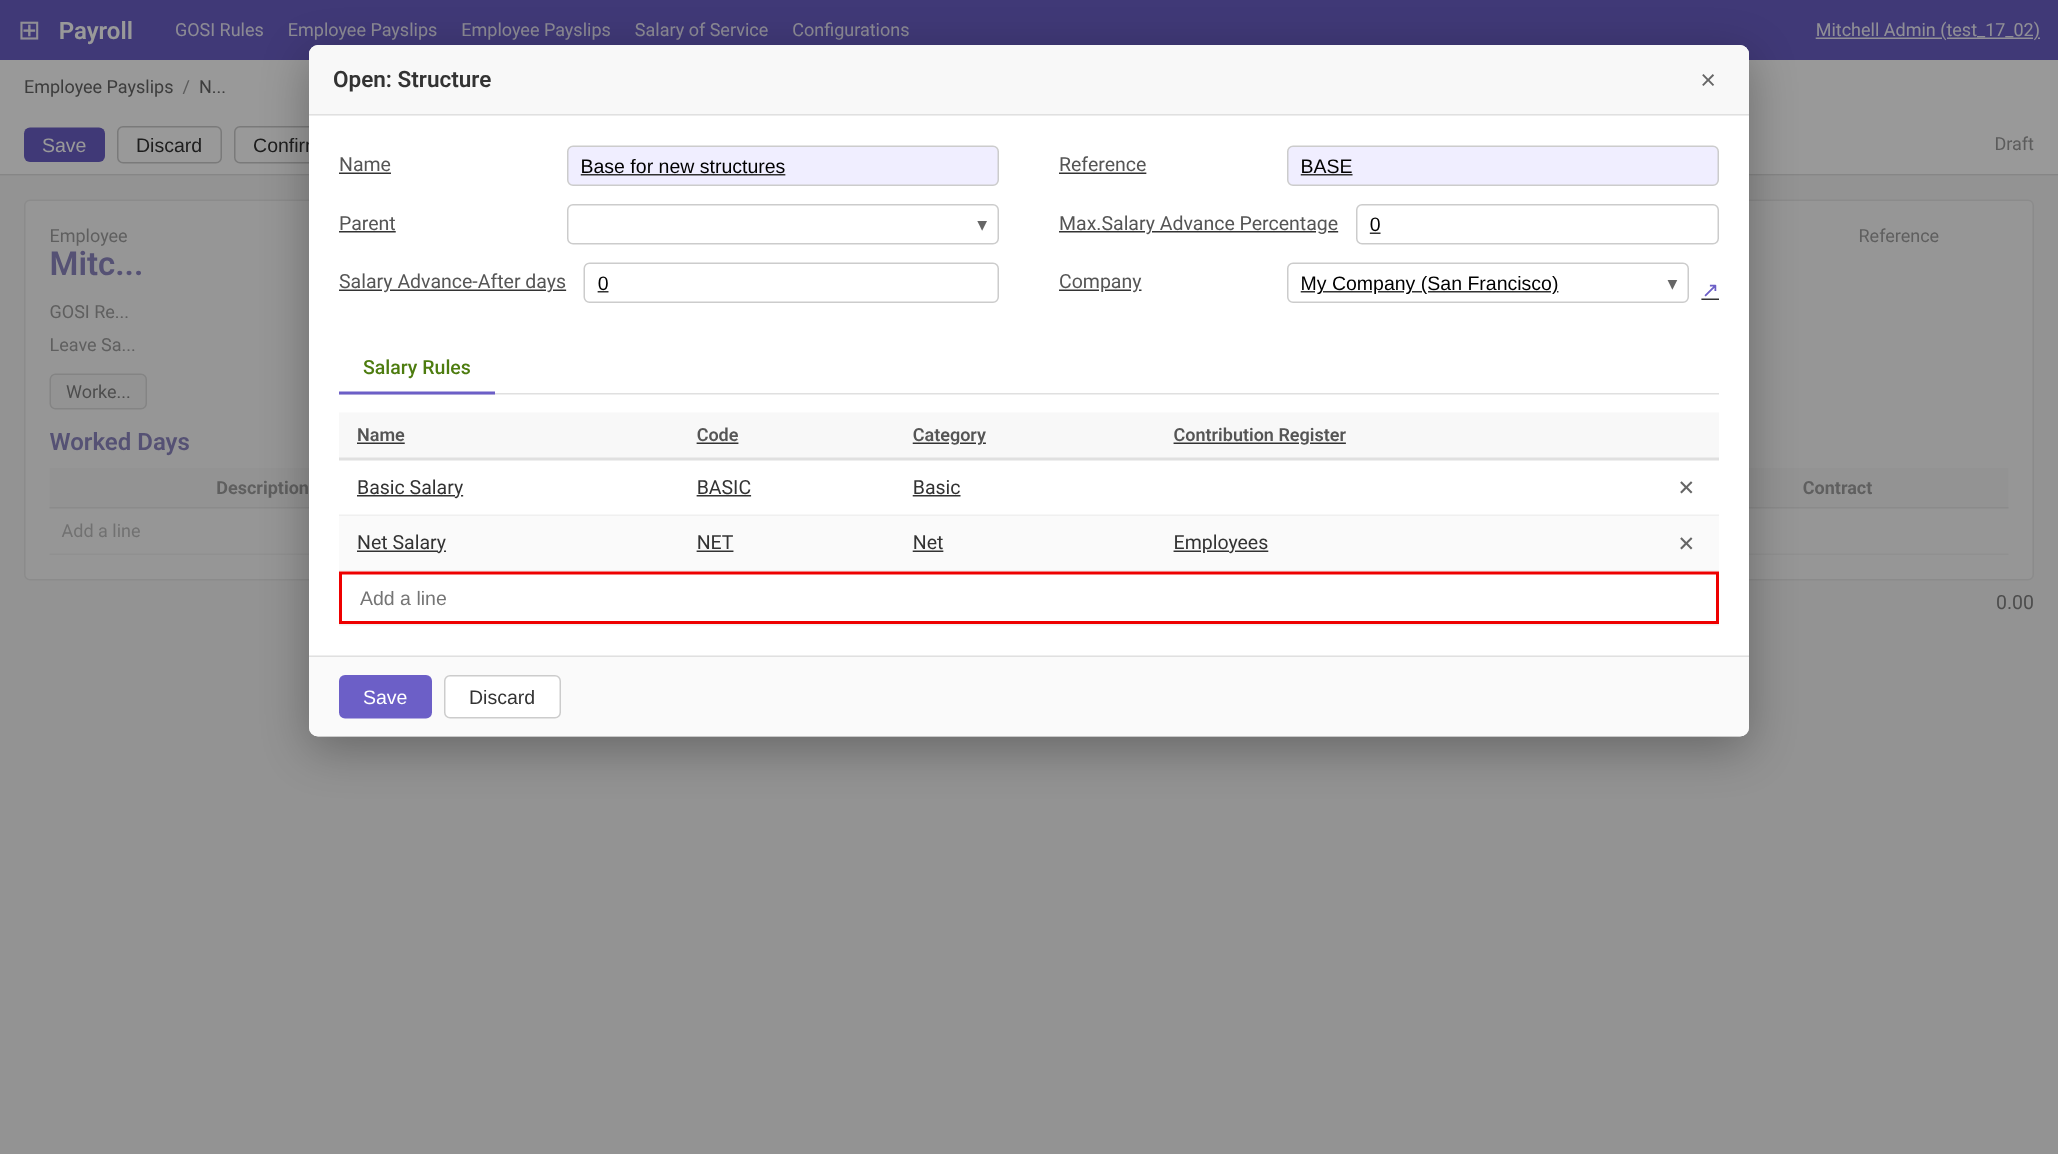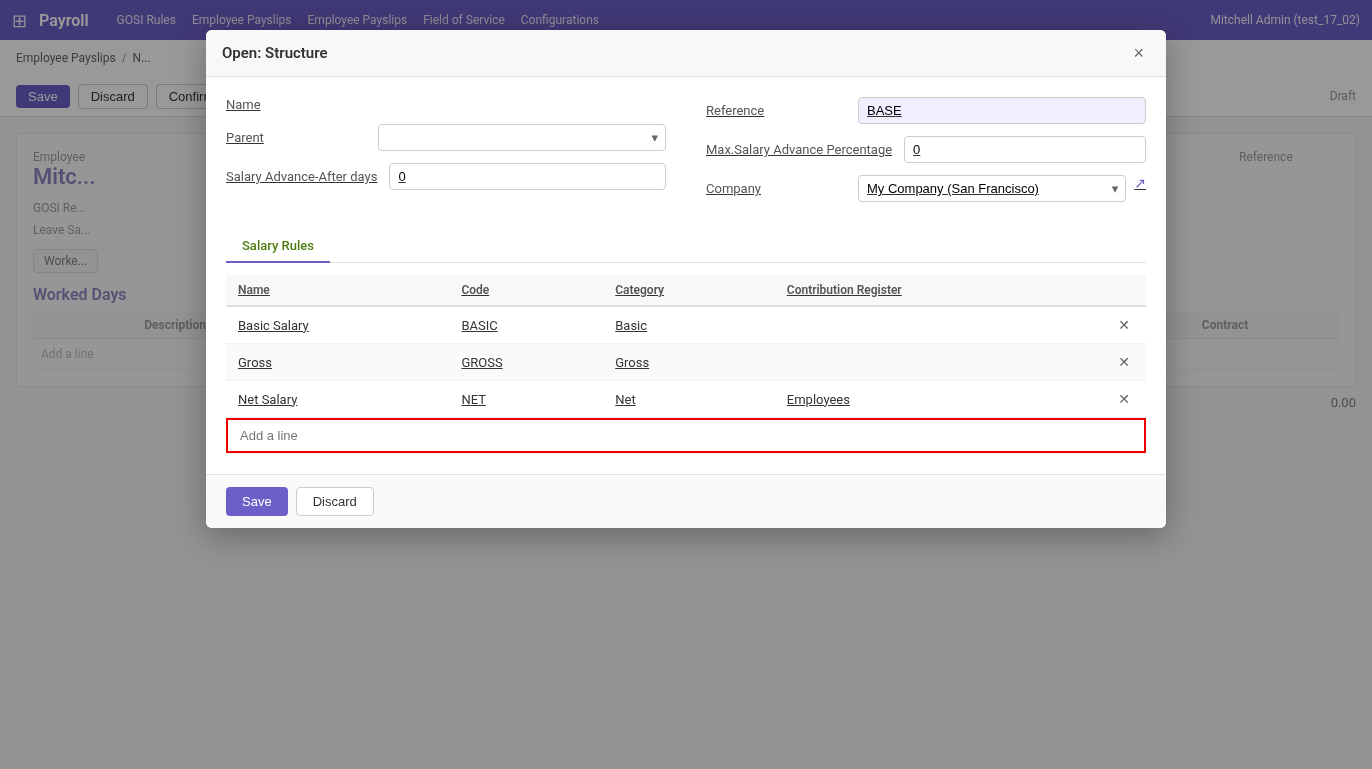--- a/index.html
+++ b/index.html
@@ -47,20 +47,21 @@
       font-size: 12px;
       cursor: pointer;
     }
     .top-nav-right {
       display: flex;
       align-items: center;
       gap: 8px;
       margin-left: auto;
       color: rgba(255,255,255,0.9);
       font-size: 12px;
+      text-decoration: underline;
     }
 
     
     .sub-header {
       background: white;
       border-bottom: 1px solid #e0e0e0;
       padding: 0 16px;
     }
     .breadcrumb-row {
       display: flex;
@@ -235,21 +236,21 @@
     }
     .select-chevron {
       position: absolute;
       right: 8px;
       pointer-events: none;
       color: #666;
     }
     .company-field {
       flex: 1;
       display: flex;
-      align-items: flex-start;
+      align-items: flex-end;
       gap: 4px;
     }
     .company-select-wrap {
       flex: 1;
       position: relative;
       display: flex;
       align-items: center;
     }
     .company-select-wrap select {
       width: 100%;
@@ -363,21 +364,21 @@
 
 <div class="page-bg">
 
   <div class="top-nav">
     <span class="top-nav-grid">⊞</span>
     <span class="top-nav-title">Payroll</span>
     <div class="top-nav-links">
       <span class="top-nav-link">GOSI Rules</span>
       <span class="top-nav-link">Employee Payslips</span>
       <span class="top-nav-link">Employee Payslips</span>
-      <span class="top-nav-link">Field of Service</span>
+      <span class="top-nav-link">Salary of Service</span>
       <span class="top-nav-link">Configurations</span>
     </div>
     <div class="top-nav-right">
       <span>Mitchell Admin (test_17_02)</span>
     </div>
   </div>
 
   <div class="sub-header">
     <div class="breadcrumb-row">
       <span>Employee Payslips</span>
@@ -447,20 +448,21 @@
         <span class="modal-title">Open: Structure</span>
         <button class="modal-close">×</button>
       </div>
 
       <div class="modal-body">
         <div class="modal-form-grid">
 
           <div>
             <div class="form-field">
               <label class="field-label">Name</label>
+              <input class="field-input" type="text" value="Base for new structures" style="">
             </div>
             <div class="form-field">
               <label class="field-label">Parent</label>
               <div class="select-wrapper">
                 <select>
                   <option value=""></option>
                 </select>
                 <span class="select-chevron">▾</span>
               </div>
             </div>
@@ -511,27 +513,20 @@
           <tbody id="salary-rules-body">
 
           <tr>
       <td>Basic Salary</td>
       <td>BASIC</td>
       <td>Basic</td>
       <td></td>
       <td><button class="remove-btn">✕</button></td>
     </tr>
               <tr>
-      <td>Gross</td>
-      <td>GROSS</td>
-      <td>Gross</td>
-      <td></td>
-      <td><button class="remove-btn">✕</button></td>
-    </tr>
-              <tr>
       <td>Net Salary</td>
       <td>NET</td>
       <td>Net</td>
       <td>Employees</td>
       <td><button class="remove-btn">✕</button></td>
     </tr>
               <tr class="add-line-row">
     <td colspan="5">
       <input class="add-line-input" type="text" placeholder="Add a line" readonly="" style="">
     </td>

